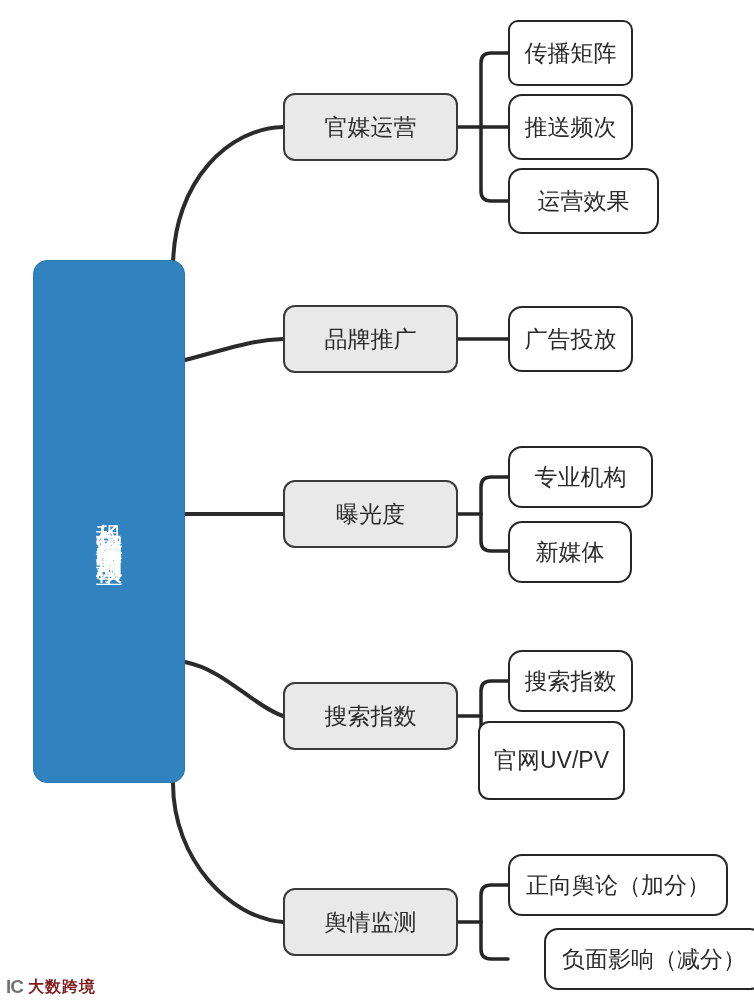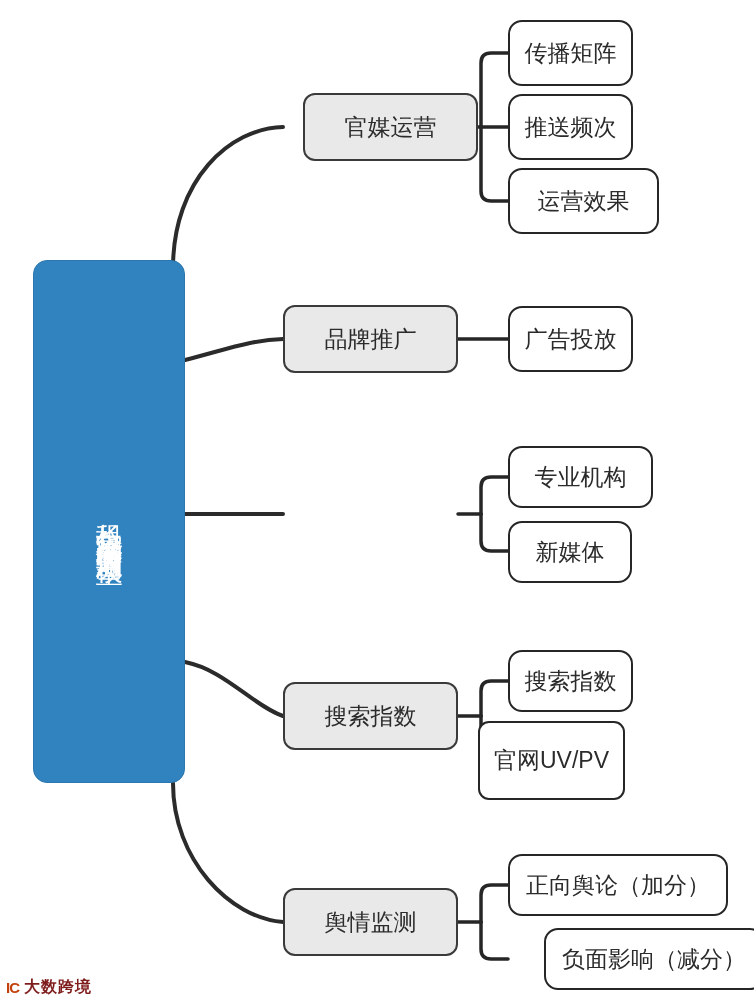--- a/index.html
+++ b/index.html
@@ -81,22 +81,22 @@
     position: absolute;
     left: 6px;
     bottom: 6px;
     display: flex;
     align-items: center;
     gap: 5px;
     opacity: 1;
     user-select: none;
   }
   .wm-mark {
-    font-size: 15px;
-    color: #c2410c;
+    font-size: 19px;
+    color: #737373;
     font-weight: bold;
     letter-spacing: -1px;
   }
   .wm-text {
     font-size: 16px;
     color: #7f1d1d;
     font-weight: bold;
     letter-spacing: 1px;
   }
 </style>
@@ -139,40 +139,43 @@
       <path d="M458,922 L481,922"></path>
       <path d="M481,922 L481,895 Q481,885 491,885 L508,885"></path>
       <path d="M481,922 L481,949 Q481,959 491,959 L508,959"></path>
     </g>
   </svg>
 
   <div class="node root-node">
     <span class="root-label">长租公寓品牌传播力监测模型</span>
   </div>
 
-  <div class="node branch-node" style="left:283px; top:93px; width:175px; height:68px;margin-left:20px;">
+  <div class="node branch-node" style="left:283px; top:93px; width:175px; height:68px;">
     <span>官媒运营</span>
   </div>
-  <div class="node leaf-node" style="left:508px; top:20px; width:125px; height:66px;">
+  <div class="node leaf-node" style="left:508px; top:20px; width:125px; height:66px;border-radius:10px;">
     <span>传播矩阵</span>
   </div>
   <div class="node leaf-node" style="left:508px; top:94px; width:125px; height:66px;">
     <span>推送频次</span>
   </div>
   <div class="node leaf-node" style="left:508px; top:168px; width:151px; height:66px;">
     <span>运营效果</span>
   </div>
 
   <div class="node branch-node" style="left:283px; top:305px; width:175px; height:68px;">
     <span>品牌推广</span>
   </div>
   <div class="node leaf-node" style="left:508px; top:306px; width:125px; height:66px;">
     <span>广告投放</span>
   </div>
 
+  <div class="node branch-node" style="left:283px; top:480px; width:175px; height:68px;">
+    <span>曝光度</span>
+  </div>
   <div class="node leaf-node" style="left:508px; top:446px; width:145px; height:62px;">
     <span>专业机构</span>
   </div>
   <div class="node leaf-node" style="left:508px; top:521px; width:124px; height:62px;">
     <span>新媒体</span>
   </div>
 
   <div class="node branch-node" style="left:283px; top:682px; width:175px; height:68px;">
     <span>搜索指数</span>
   </div>

